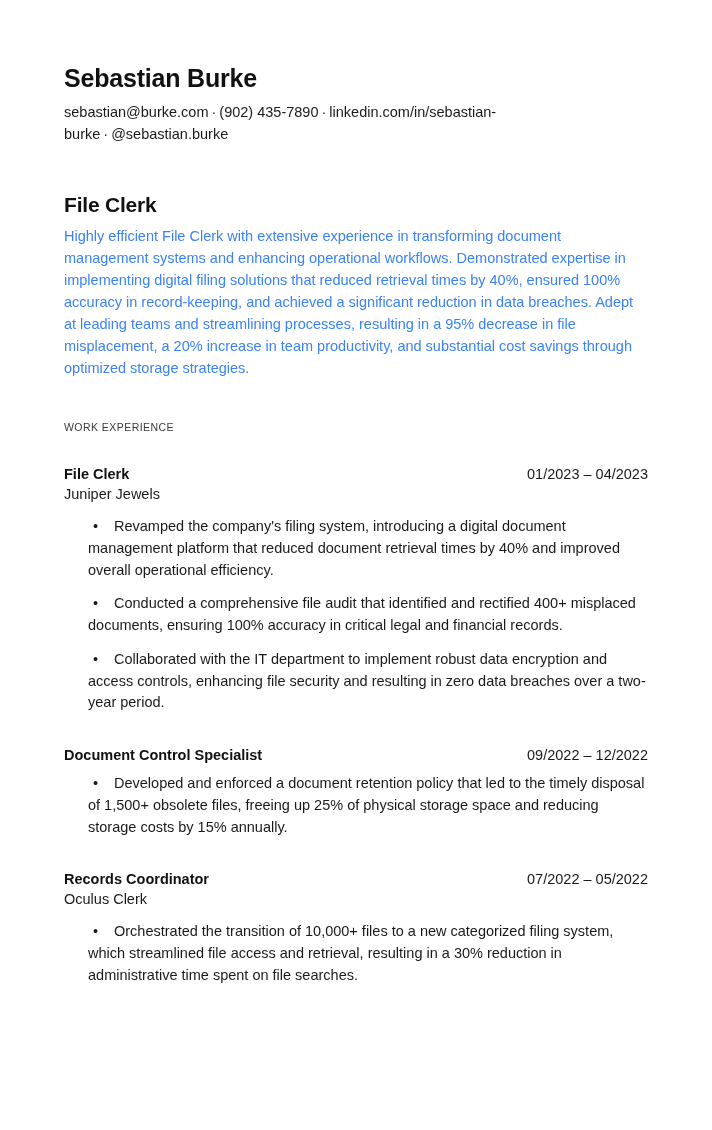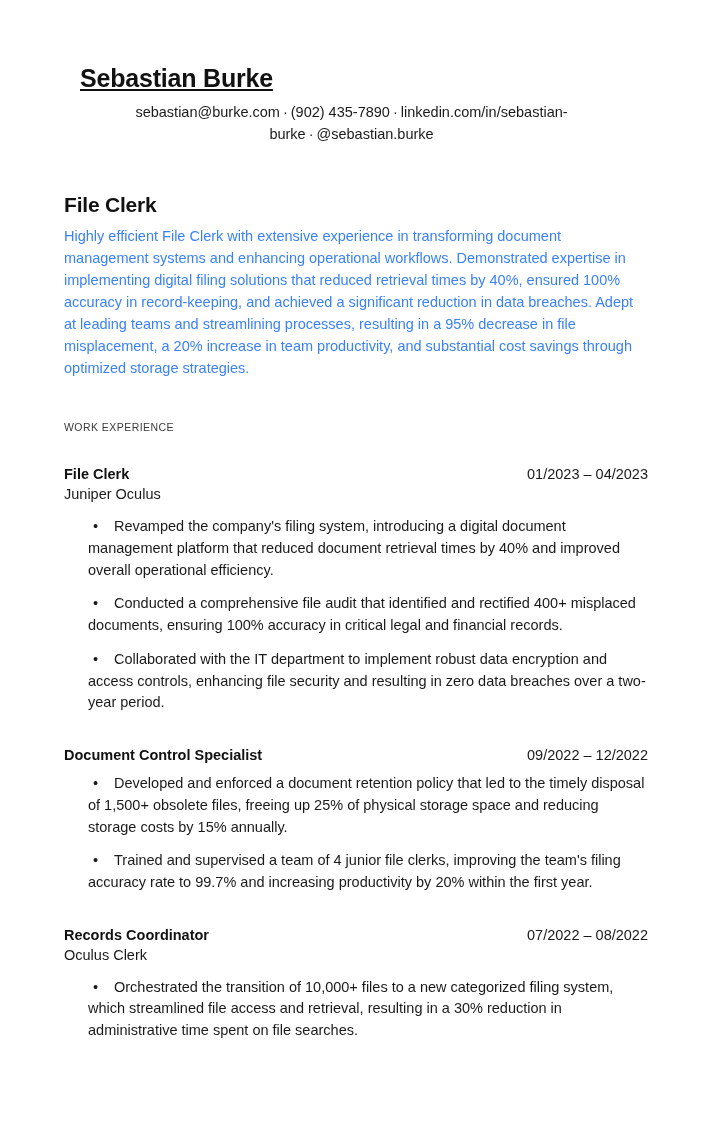--- a/index.html
+++ b/index.html
@@ -19,31 +19,29 @@
     padding: 64px 64px 0 64px;
     box-sizing: border-box;
     width: 712px;
   }
   
   .name {
     font-size: 25px;
     font-weight: bold;
     letter-spacing: -0.2px;
     line-height: 1.15;
-    margin: 0 0 9px 16px;
+    margin: 0 0 9px 0;
     color: #111111;
-    text-decoration: underline;
   }
   .contact {
     font-size: 14.5px;
     line-height: 1.5;
     color: #1a1a1a;
     margin: 0;
     max-width: 575px;
-    text-align: center;
   }
   .contact .sep {
     padding: 0 3px;
     color: #1a1a1a;
   }
   
   .headline {
     font-size: 21px;
     font-weight: bold;
     letter-spacing: -0.2px;
@@ -127,43 +125,42 @@
   <h2 class="headline">File Clerk</h2>
   <p class="summary">Highly efficient File Clerk with extensive experience in transforming document management systems and enhancing operational workflows. Demonstrated expertise in implementing digital filing solutions that reduced retrieval times by 40%, ensured 100% accuracy in record-keeping, and achieved a significant reduction in data breaches. Adept at leading teams and streamlining processes, resulting in a 95% decrease in file misplacement, a 20% increase in team productivity, and substantial cost savings through optimized storage strategies.</p>
 
   <div class="section-label">WORK EXPERIENCE</div>
 
   <div class="job">
     <div class="job-head">
       <span class="job-title">File Clerk</span>
       <span class="job-dates">01/2023 – 04/2023</span>
     </div>
-    <div class="job-company">Juniper Oculus</div>
+    <div class="job-company">Juniper Jewels</div>
     <ul class="bullets">
       <li><span class="dot">•</span><span>Revamped the company's filing system, introducing a digital document management platform that reduced document retrieval times by 40% and improved overall operational efficiency.</span></li>
       <li><span class="dot">•</span><span>Conducted a comprehensive file audit that identified and rectified 400+ misplaced documents, ensuring 100% accuracy in critical legal and financial records.</span></li>
       <li><span class="dot">•</span><span>Collaborated with the IT department to implement robust data encryption and access controls, enhancing file security and resulting in zero data breaches over a two-year period.</span></li>
     </ul>
   </div>
 
   <div class="job">
     <div class="job-head">
       <span class="job-title">Document Control Specialist</span>
       <span class="job-dates">09/2022 – 12/2022</span>
     </div>
     <ul class="bullets">
       <li><span class="dot">•</span><span>Developed and enforced a document retention policy that led to the timely disposal of 1,500+ obsolete files, freeing up 25% of physical storage space and reducing storage costs by 15% annually.</span></li>
-      <li><span class="dot">•</span><span>Trained and supervised a team of 4 junior file clerks, improving the team's filing accuracy rate to 99.7% and increasing productivity by 20% within the first year.</span></li>
     </ul>
   </div>
 
   <div class="job">
     <div class="job-head">
       <span class="job-title">Records Coordinator</span>
-      <span class="job-dates">07/2022 – 08/2022</span>
+      <span class="job-dates">07/2022 – 05/2022</span>
     </div>
     <div class="job-company">Oculus Clerk</div>
     <ul class="bullets">
       <li><span class="dot">•</span><span>Orchestrated the transition of 10,000+ files to a new categorized filing system, which streamlined file access and retrieval, resulting in a 30% reduction in administrative time spent on file searches.</span></li>
 
     </ul>
   </div>
 
 </div>
 

